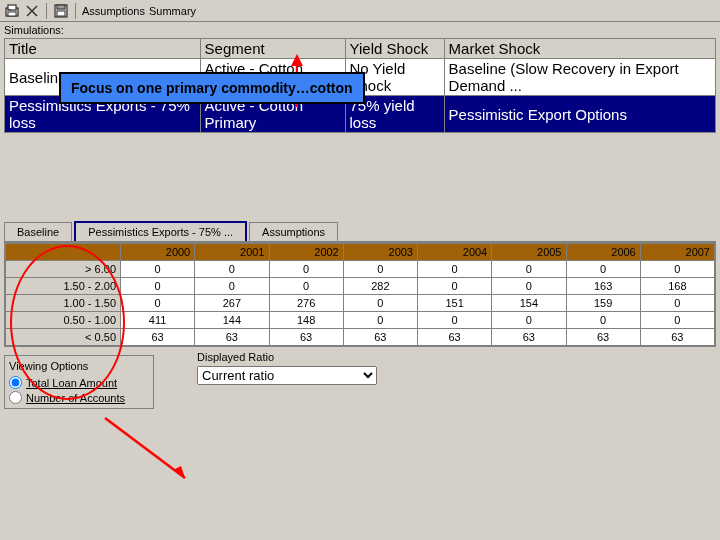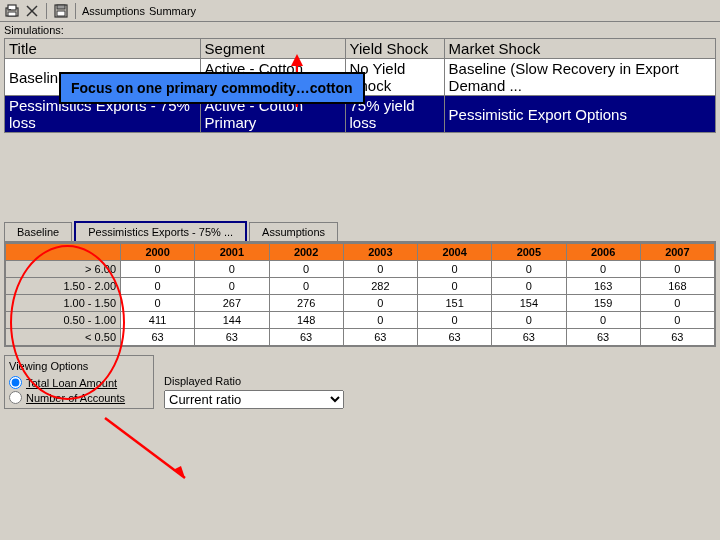--- a/index.html
+++ b/index.html
@@ -104,22 +104,23 @@
       width: 100%;
       border-collapse: collapse;
       font-size: 11px;
     }
     .data-table th, .data-table td {
       border: 1px solid #808080;
       padding: 2px 4px;
       text-align: center;
     }
     .data-table th {
-      background: #f97316;
-      font-weight: bold;
+      background: #a16207;
+      font-weight: normal;
+      text-align: right;
     }
     .data-table td.label {
       text-align: right;
       background: #d4d0c8;
     }
     .data-table tr.query-row td {
       background: #d4d0c8;
       font-weight: normal;
     }
     .oval-highlight {
@@ -348,21 +349,21 @@
 
       <div style="position:absolute; left:80px; top:165px; z-index:15; pointer-events:none;">
         <svg width="120" height="80" viewBox="0 0 120 80">
           <line x1="20" y1="10" x2="100" y2="70" stroke="red" stroke-width="2.5"></line>
           <polygon points="100,70 88,62 96,58" fill="red"></polygon>
         </svg>
       </div>
 
     </div>
 
-    <div style="display:flex; align-items:flex-end; margin-top:4px;">
+    <div style="display:flex; align-items:flex-start; margin-top:4px;gap:33px;">
       <div class="viewing-options" style="flex:0 0 auto; min-width:150px;">
         <div class="viewing-options-title">Viewing Options</div>
         <div class="radio-group">
           <div class="radio-item">
             <input type="radio" name="view" checked="" style="">
             <label>Total Loan Amount</label>
           </div>
           <div class="radio-item">
             <input type="radio" name="view" style="">
             <label>Number of Accounts</label>

